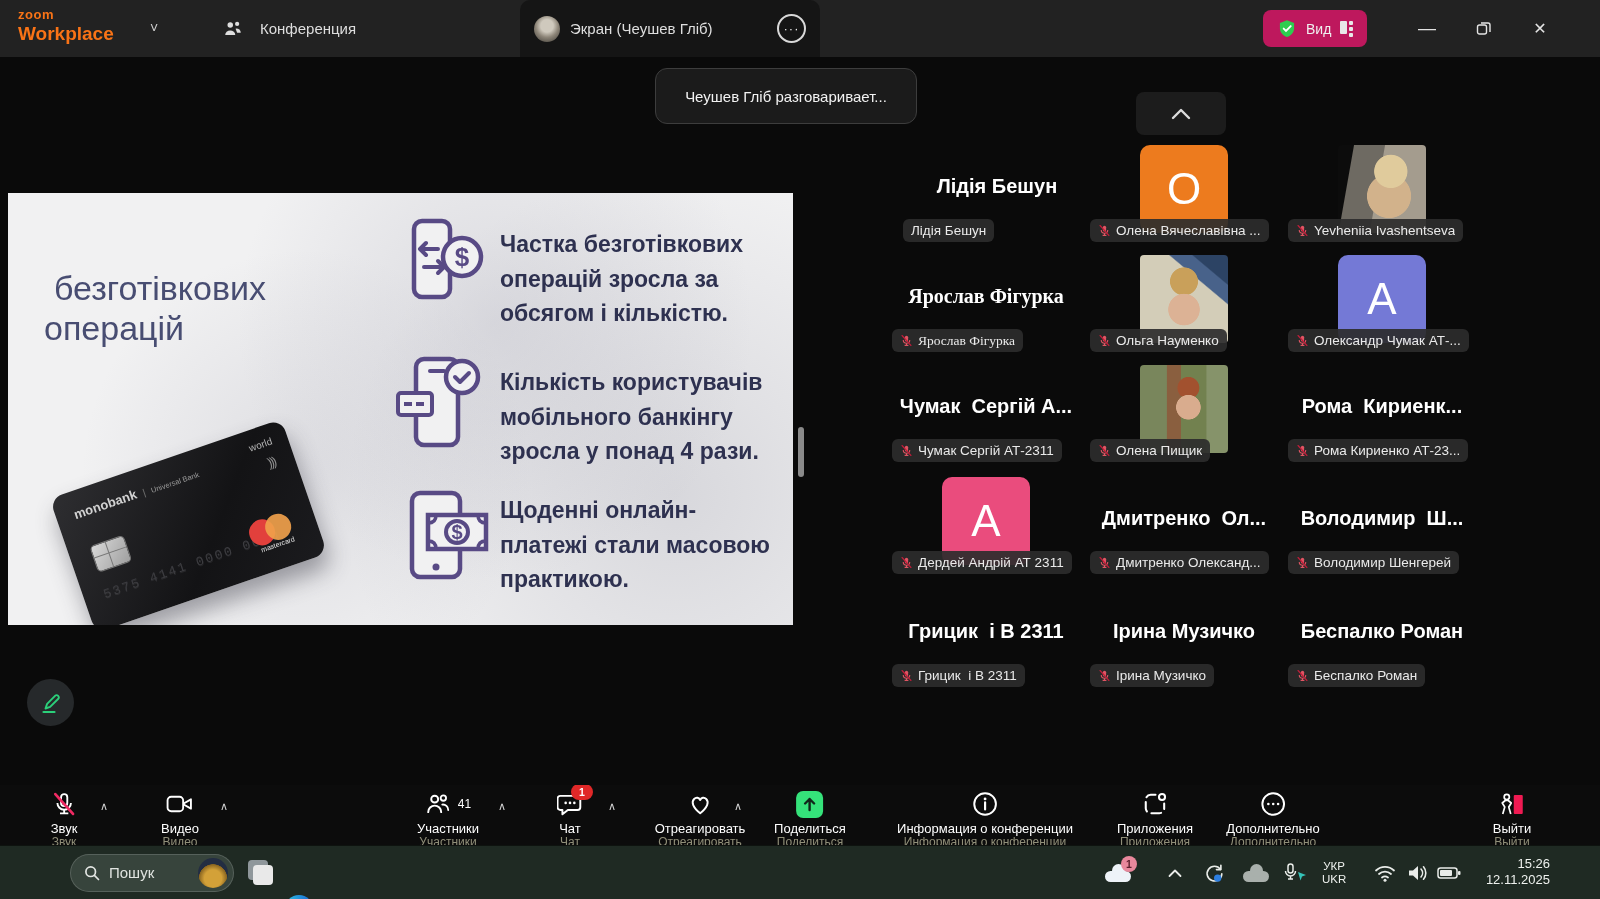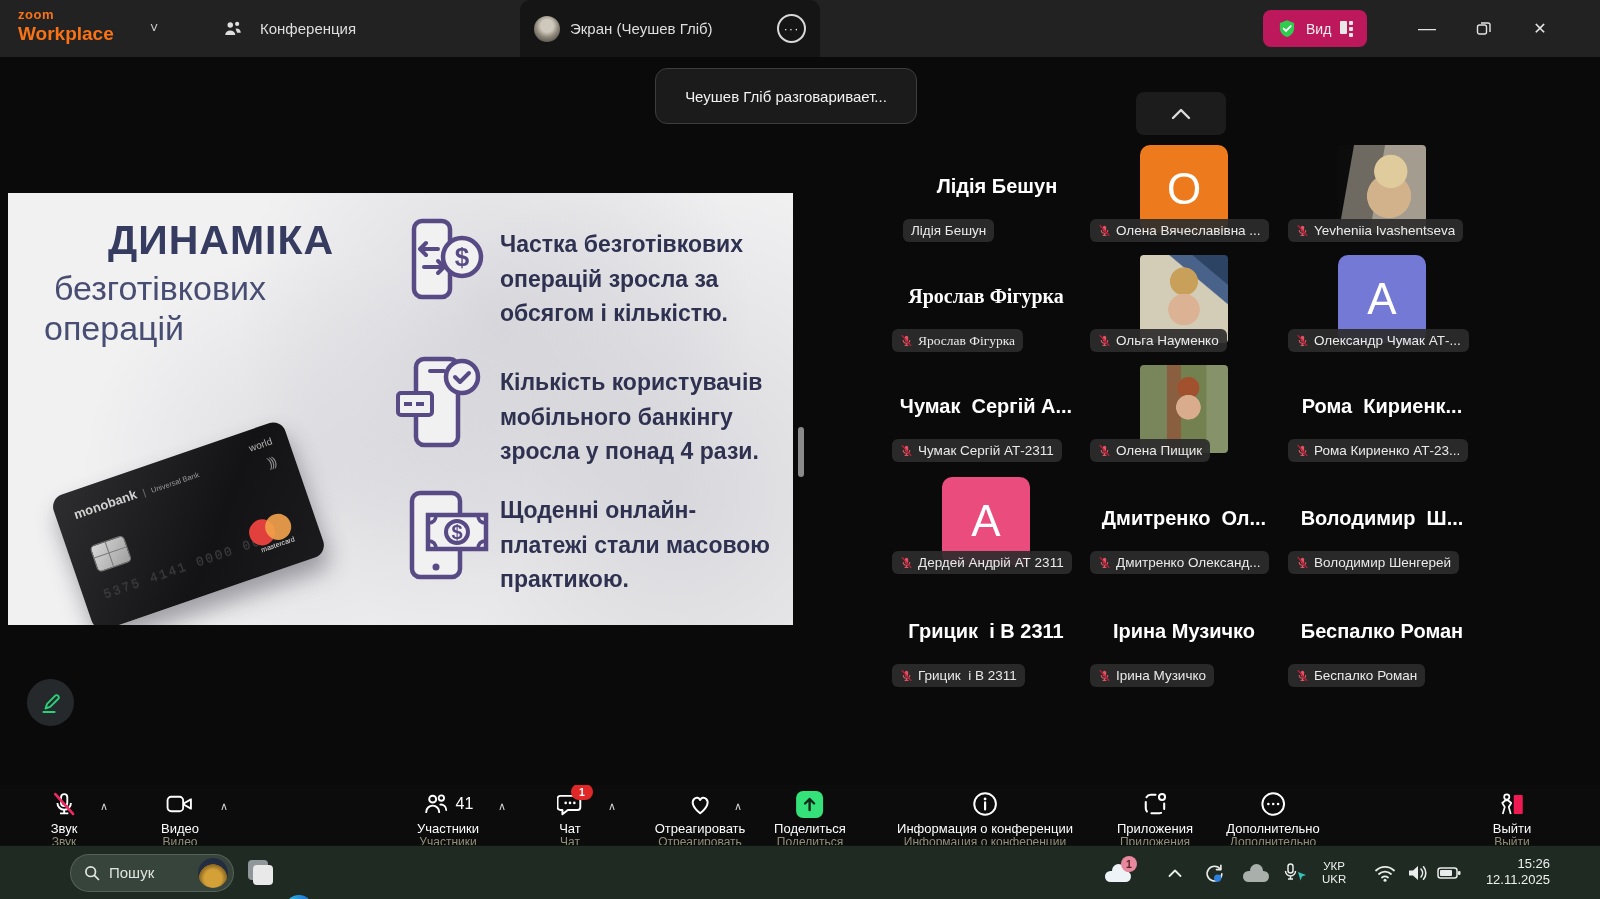--- a/index.html
+++ b/index.html
@@ -92,21 +92,21 @@
   .tile-pill .txt{overflow:hidden;text-overflow:clip;white-space:pre;}
 
   
   #zoombar{position:absolute;left:0;top:785px;width:1600px;height:60px;background:#0c0c0c;overflow:hidden;}
   .tb-item{position:absolute;top:5px;transform:translateX(-50%);display:flex;flex-direction:column;align-items:center;color:#fff;}
   .tb-item .ic{height:28px;display:flex;align-items:center;justify-content:center;position:relative;}
   .tb-item .lb{font-size:13px;margin-top:3px;white-space:nowrap;}
   .tb-chev{position:absolute;top:15px;color:#d5d5d5;font-size:11px;transform:translateX(-50%);}
   .badge{position:absolute;top:-6px;right:-10px;min-width:16px;height:16px;border-radius:8px;background:#e02828;
     color:#fff;font-size:10.5px;font-weight:700;display:flex;align-items:center;justify-content:center;padding:0 3px;}
-  .count{font-size:16px;margin-left:7px;}
+  .count{font-size:12px;margin-left:7px;}
   .share-box{width:27px;height:27px;border-radius:7px;background:#35e27a;display:flex;align-items:center;justify-content:center;}
   .clip-frag{position:absolute;top:50px;transform:translateX(-50%);font-size:12px;color:#a8a68c;white-space:nowrap;opacity:.85;}
 
   
   #taskbar{position:absolute;left:0;top:845px;width:1600px;height:54px;background:#1f2a23;border-top:1px solid rgba(0,0,0,.55);box-sizing:border-box;}
   .tk{position:absolute;top:50%;transform:translateY(-50%);display:flex;align-items:center;justify-content:center;}
   #start{left:26px;width:30px;height:30px;display:grid;grid-template-columns:13px 13px;grid-template-rows:13px 13px;gap:2px;}
   #start i{background:#2f9df4;border-radius:1px;}
   #search{left:70px;width:164px;height:38px;border-radius:19px;background:rgba(120,135,125,.28);
     border:1px solid rgba(255,255,255,.16);display:flex;align-items:center;gap:9px;padding:0 5px 0 13px;box-sizing:border-box;}
@@ -182,21 +182,20 @@
   </div>
   <div class="winctl" id="win-close">✕</div>
 </div>
 
 <div id="toast">
   <span>Чеушев Гліб разговаривает...</span>
 </div>
 
 <div id="slide">
   <div class="ghost"></div>
-  <div class="s-t1">ДИНАМІКА</div>
   <div class="s-t2">безготівкових</div>
   <div class="s-t3">операцій</div>
 
   <svg class="b-ico" style="top:22px" width="86" height="96" viewBox="0 0 86 96">
     <rect x="14" y="6" width="36" height="76" rx="8" fill="#f1f1f2" stroke="#584a85" stroke-width="4.5"></rect>
     <path d="M22 34 h16 M26 28 l-6 6 6 6" stroke="#584a85" stroke-width="4" fill="none" stroke-linecap="round" stroke-linejoin="round"></path>
     <path d="M24 52 h16 M38 46 l6 6 -6 6" stroke="#584a85" stroke-width="4" fill="none" stroke-linecap="round" stroke-linejoin="round"></path>
     <circle cx="62" cy="42" r="19" fill="#f1f1f2" stroke="#584a85" stroke-width="4.5"></circle>
     <text x="62" y="51" text-anchor="middle" font-size="26" font-weight="bold" fill="#584a85">$</text>
   </svg>

